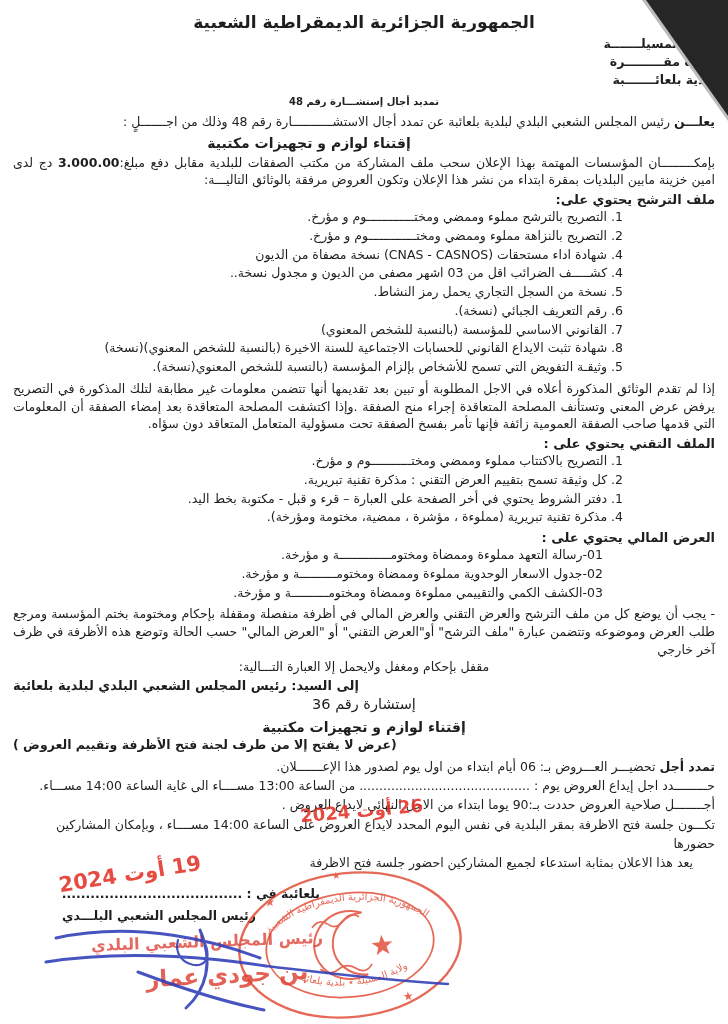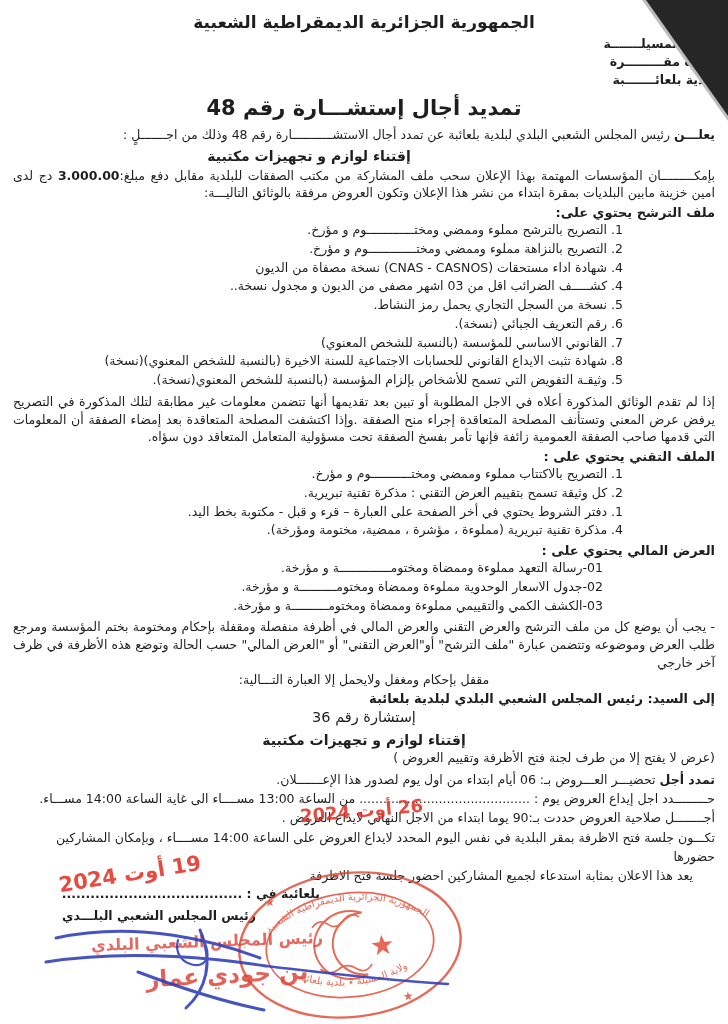--- a/index.html
+++ b/index.html
@@ -3,32 +3,32 @@
 <meta charset="utf-8">
 <style>
   html,body{margin:0;padding:0;background:#ffffff;}
   body{width:728px;height:1024px;position:relative;overflow:hidden;
        font-family:"DejaVu Sans",sans-serif;color:#1e1e1e;}
   .page{position:relative;width:728px;height:776px;}
   .flow{padding:6px 13px 0 13px;}
   .bold{font-weight:bold;}
   .republic{font-size:17px;font-weight:bold;text-align:center;margin-top:6px;letter-spacing:.5px;}
   .gov{ text-align:right;font-weight:bold;font-size:12.5px;line-height:1.45;margin-top:3px;}
-  .main-title{font-size:21px;font-weight:bold;text-align:center;margin-top:7px;}
+  .main-title{font-size:10px;font-weight:bold;text-align:center;margin-top:7px;}
   .announce{font-size:12.5px;margin-top:6px;text-align:right;line-height:1.45;}
   .subject-head{font-size:14px;font-weight:bold;text-align:center;transform:translateX(-55px);margin-top:3px;}
   .para{font-size:12.5px;line-height:1.42;text-align:justify;margin-top:3px;}
   .sec-head{font-size:13px;font-weight:bold;margin-top:3px;text-align:right;}
   .doclist{margin:1px 0 0 0;padding:0 92px 0 0;list-style:none;font-size:12.5px;line-height:1.5;}
   .doclist.fin{padding-right:112px;}
   .env-last{font-size:12.5px;text-align:center;margin-top:0;}
-  .addr1{font-size:13px;font-weight:bold;text-align:right;margin-top:4px;}
+  .addr1{font-size:13px;font-weight:bold;text-align:left;margin-top:4px;}
   .addr2{font-size:14.5px;text-align:center;margin-top:3px;}
   .addr3{font-size:14px;font-weight:bold;text-align:center;margin-top:7px;}
-  .addr4{font-size:12.5px;font-weight:normal;text-align:right;margin-top:2px;}
+  .addr4{font-size:12.5px;font-weight:bold;text-align:left;margin-top:2px;}
   .dl{font-size:12.5px;line-height:1.55;text-align:right;}
   .dl.first{margin-top:5px;}
   .invite{margin-left:0;margin-right:22px;}
   
   .corner{position:absolute;top:0;right:0;width:82px;height:116px;
           clip-path:polygon(0 0,100% 0,100% 100%);background:#262626;}
   .corner-edge{position:absolute;top:0;right:0;width:86px;height:121px;
           clip-path:polygon(0 0,6% 0,100% 96%,100% 100%);background:#bdbdbd;}
   
   .datestamp{position:absolute;color:#e33227;font-weight:bold;white-space:nowrap;opacity:.88;}

